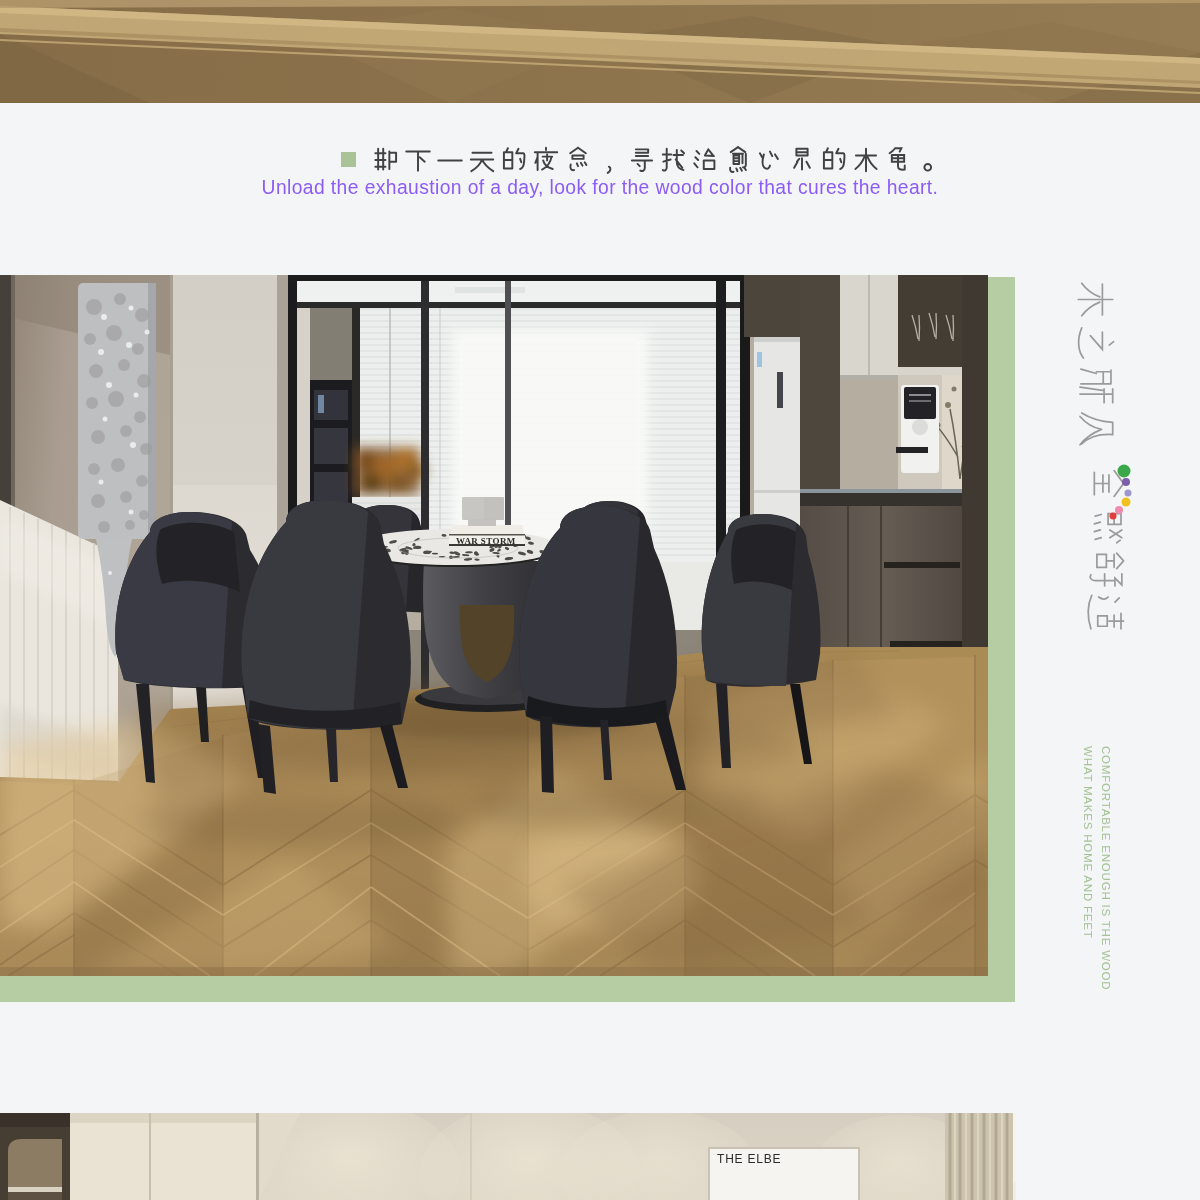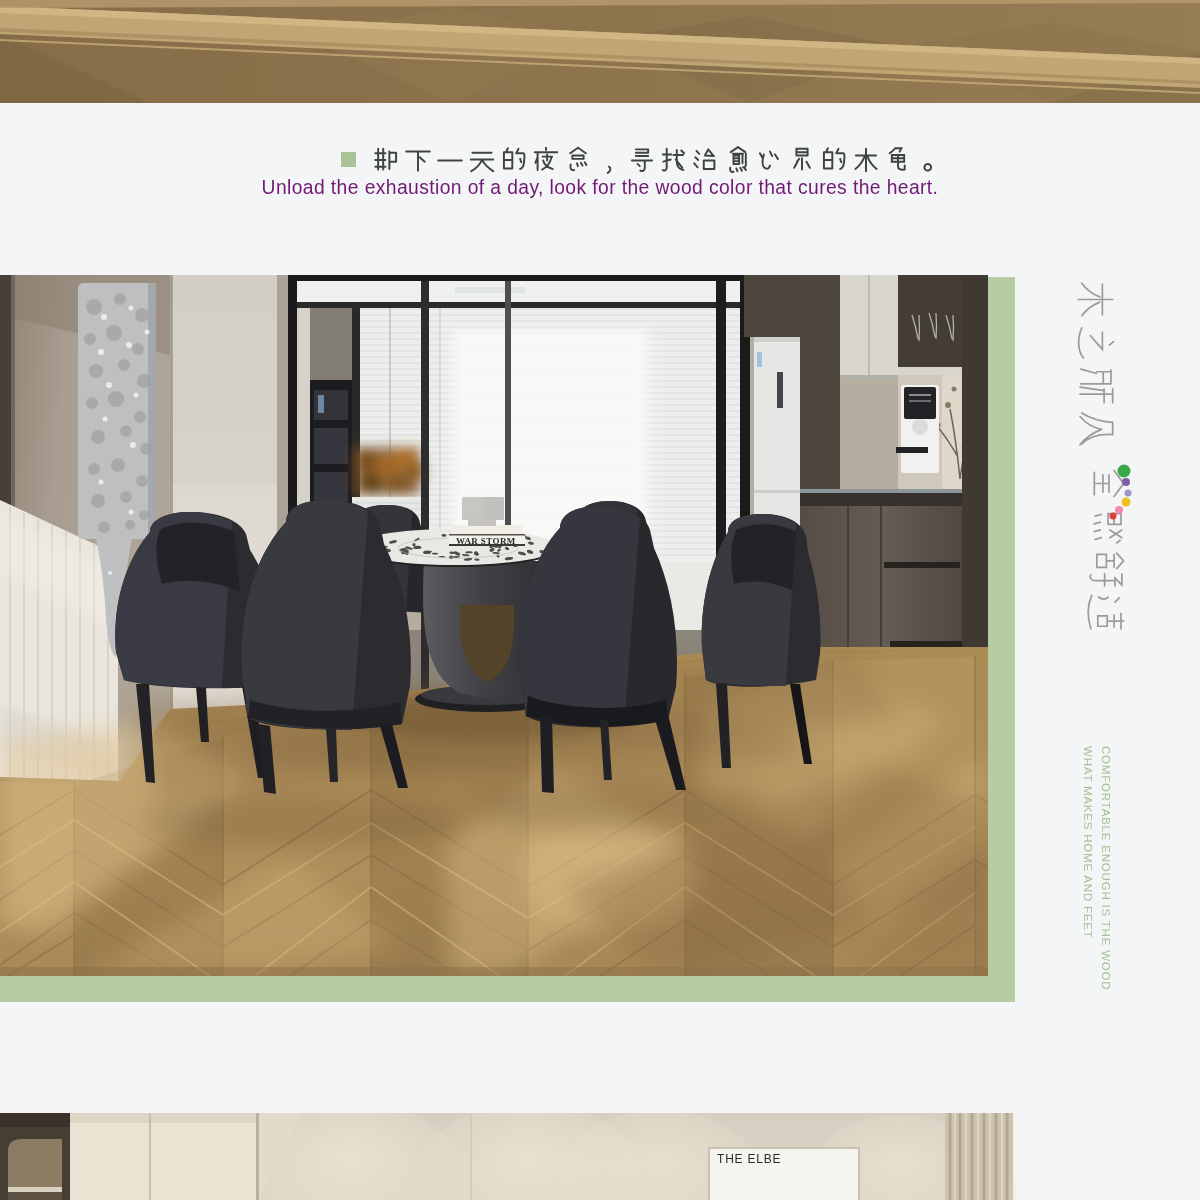--- a/index.html
+++ b/index.html
@@ -110,21 +110,21 @@
           <path d="M40,8 C32,18 26,22 20,26 M40,8 H62 L56,20 M28,32 H72 V56 H28 V32 M50,32 V56 M28,44 H72 M50,56 V72 C50,82 58,86 74,84 M74,70 V84"></path>
         </g>
 
     <g transform="translate(916,8) scale(0.28)">
           <circle cx="42" cy="76" r="12"></circle>
         </g>
   </g>
 </svg>
 </div>
 
-<div class="abs" style="left:0;top:177px;width:1200px;text-align:center;font-size:19.3px;letter-spacing:0.4px;color:#701a75;">Unload the exhaustion of a day, look for the wood color that cures the heart.</div>
+<div class="abs" style="left:0;top:177px;width:1200px;text-align:center;font-size:19.3px;letter-spacing:0.4px;color:#8b5cf6;">Unload the exhaustion of a day, look for the wood color that cures the heart.</div>
 
 <div class="abs" style="left:0px;top:277px;width:1015px;height:725px;background:#b6cca2;"></div>
 
 <div class="abs" style="left:0;top:275px;width:988px;height:701px;overflow:hidden;background:#ec4899;text-align:right;">
 <svg id="photo" width="988" height="701" viewBox="0 0 988 701">
   <defs>
     <linearGradient id="lwall" x1="0" y1="0" x2="1" y2="0.3">
       <stop offset="0" stop-color="#8f8274"></stop>
           <stop offset="0.4" stop-color="#a89d90"></stop>
           <stop offset="1" stop-color="#b0a698"></stop>

